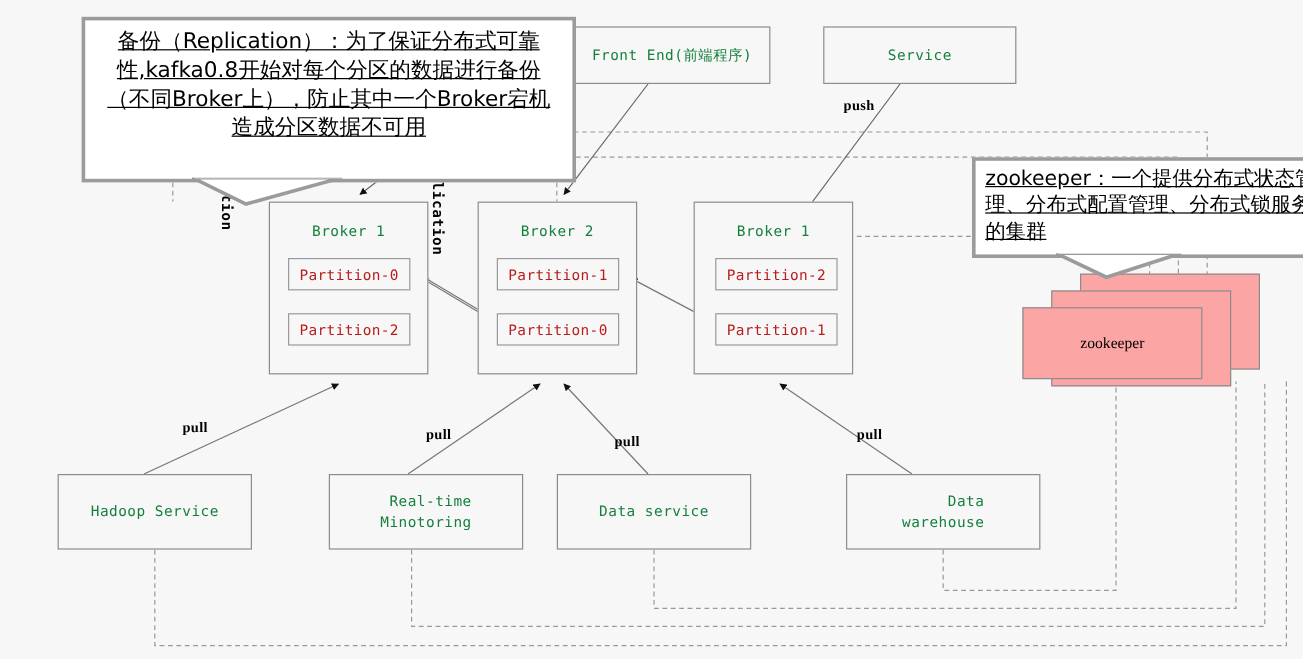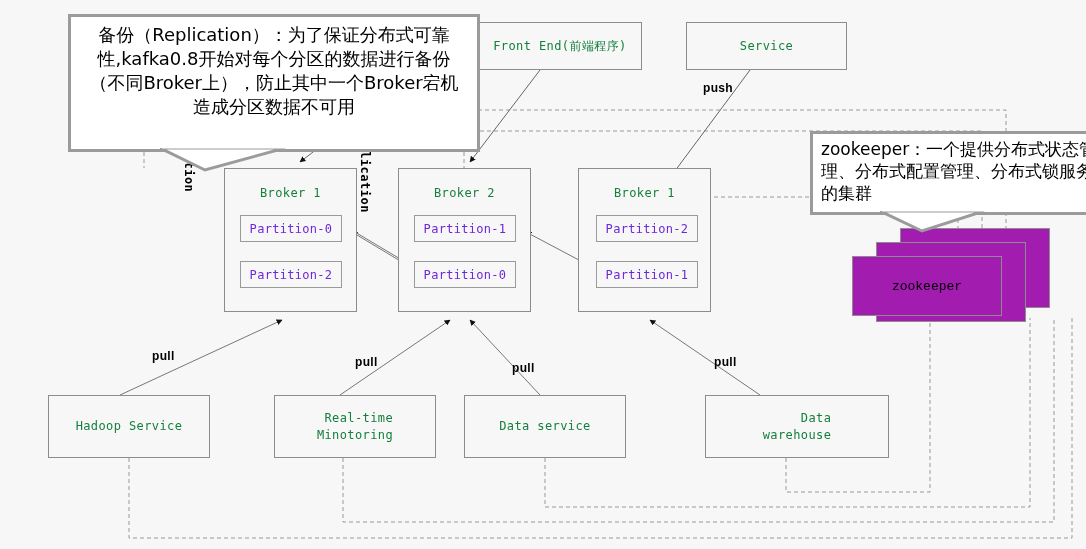--- a/index.html
+++ b/index.html
@@ -41,50 +41,51 @@
     position: absolute;
     box-sizing: border-box;
     background: #f7f7f7;
     border: 1px solid #9a9a9a;
     display: flex;
     align-items: center;
     justify-content: center;
     font-family: "DejaVu Sans Mono", monospace;
     font-size: 12px;
     letter-spacing: .3px;
-    color: #6d28d9;
+    color: #b91c1c;
   }
   .zk-card {
     position: absolute;
     box-sizing: border-box;
-    background: #a21caf;
+    background: #fca5a5;
     border: 1px solid #8c8c8c;
     display: flex;
     align-items: center;
     justify-content: center;
-    font-family: Liberation Mono, monospace;
+    font-family: Liberation Serif, serif;
     font-size: 13px;
     color: #000;
   }
   .callout {
     position: absolute;
     box-sizing: border-box;
     background: #ffffff;
     border: 3px solid #9b9b9b;
     font-family: "DejaVu Sans", sans-serif;
     color: #000;
     z-index: 40;
   }
   .callout-text {
     display: block;
     white-space: pre-line;
+    text-decoration: underline;
   }
   .edge-label {
     position: absolute;
-    font-family: Liberation Sans, sans-serif;
+    font-family: Liberation Serif, serif;
     font-size: 12px;
     font-weight: bold;
     color: #000;
     letter-spacing: .3px;
     z-index: 20;
   }
   .vlabel {
     position: absolute;
     font-family: "DejaVu Sans Mono", monospace;
     font-size: 12px;
@@ -154,21 +155,21 @@
 <div class="partition" style="left:414px;top:261px;width:102px;height:27px;">Partition-0</div>
 
 <div class="node broker" style="left:578px;top:168px;width:133px;height:144px;">Broker 1</div>
 <div class="partition" style="left:596px;top:215px;width:102px;height:27px;">Partition-2</div>
 <div class="partition" style="left:596px;top:261px;width:102px;height:27px;">Partition-1</div>
 
 <div class="node" style="left:48px;top:395px;width:162px;height:63px;">Hadoop Service</div>
 <div class="node" style="left:262px;top:395px;width:162px;height:63px;margin-left:12px;">Real-time
 Minotoring</div>
 <div class="node" style="left:464px;top:395px;width:162px;height:63px;">Data service</div>
-<div class="node" style="left:705px;top:395px;width:184px;height:63px;">Data
+<div class="node" style="left:705px;top:395px;width:162px;height:63px;">Data
 warehouse</div>
 
 <div class="zk-card" style="left:900px;top:228px;width:150px;height:80px;"></div>
 <div class="zk-card" style="left:876px;top:242px;width:150px;height:80px;"></div>
 <div class="zk-card" style="left:852px;top:256px;width:150px;height:60px;">zookeeper</div>
 
 <div class="vlabel" style="left:196px;top:146px;">cation</div>
 <div class="vlabel" style="left:372px;top:128px;">Replication</div>
 
 <div class="edge-label" style="left:703px;top:81px;">push</div>

